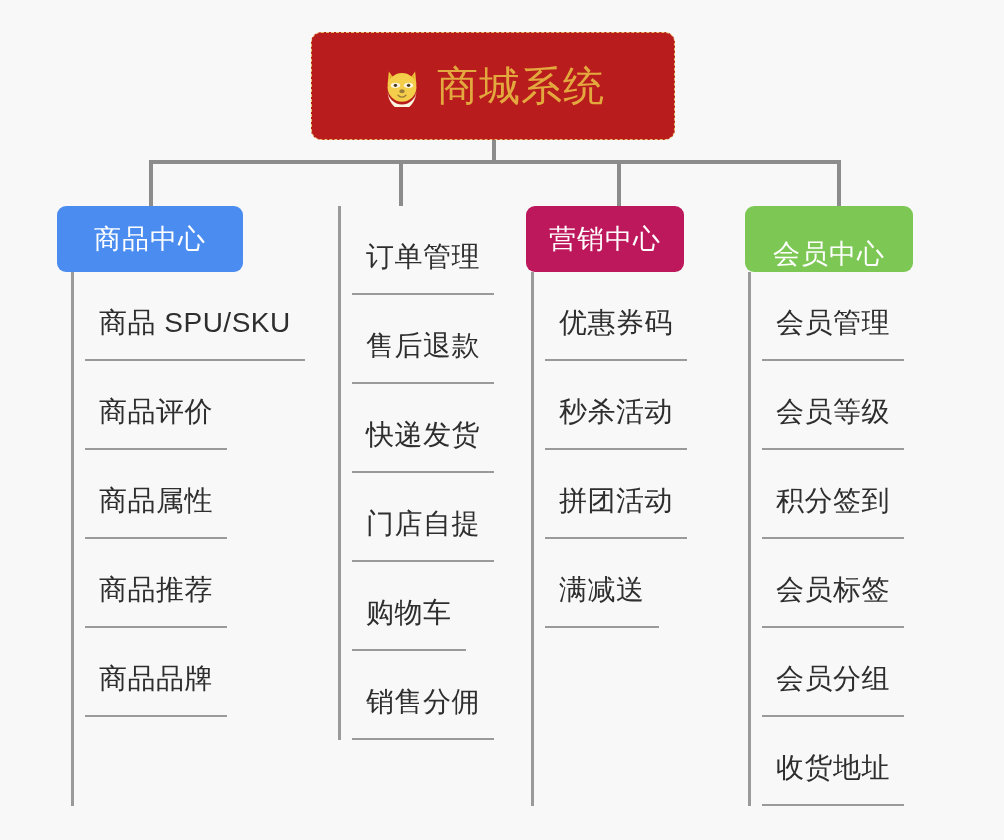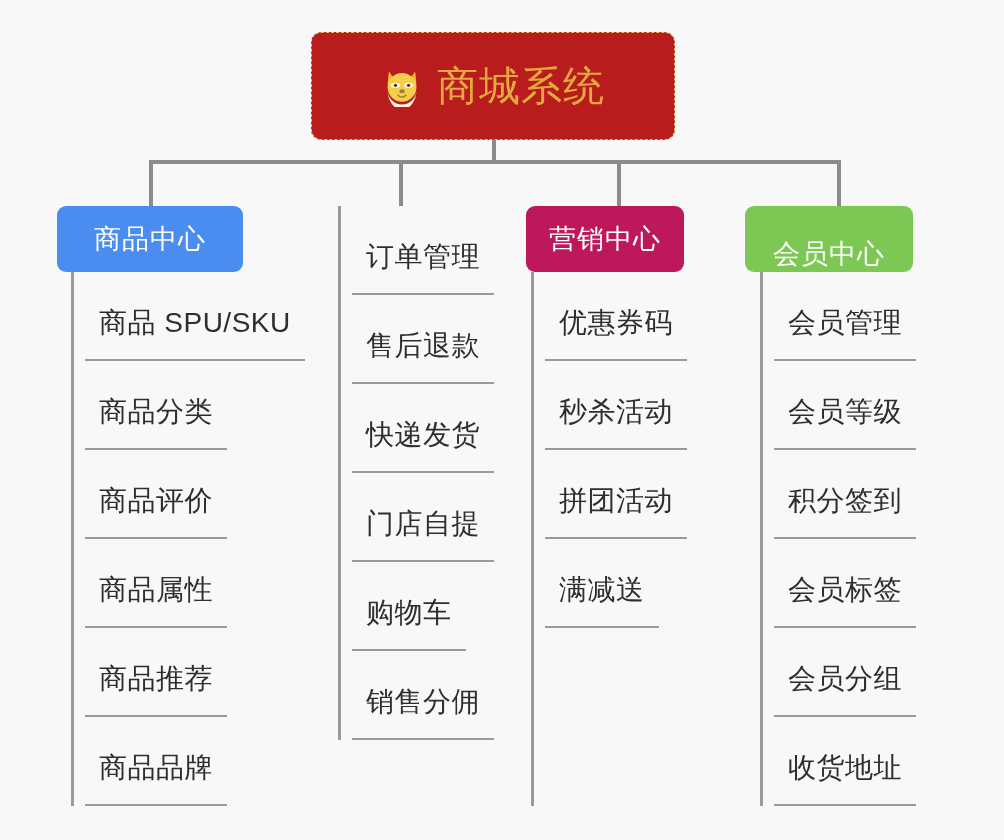--- a/index.html
+++ b/index.html
@@ -160,23 +160,20 @@
       <div class="column" style="left: 57px; width: 186px;">
         <div class="cat-header" style="background: rgb(74, 140, 240); width: 186px; align-items: center;">
           <span>商品中心</span>
         </div>
         <div class="leaf-list" style="margin-left: 14px;">
           <div class="leaf-spine" style="height: 534px;"></div>
           <div class="leaf">
             <span class="leaf-inner">商品 SPU/SKU</span>
           </div>
           <div class="leaf">
-            <span class="leaf-inner">商品分类</span>
-          </div>
-          <div class="leaf">
             <span class="leaf-inner">商品评价</span>
           </div>
           <div class="leaf">
             <span class="leaf-inner">商品属性</span>
           </div>
           <div class="leaf">
             <span class="leaf-inner">商品推荐</span>
           </div>
           <div class="leaf">
             <span class="leaf-inner">商品品牌</span>
@@ -223,21 +220,21 @@
           </div>
           <div class="leaf">
             <span class="leaf-inner">满减送</span>
           </div>
         </div>
       </div>
       <div class="column" style="left: 745px; width: 186px;">
         <div class="cat-header" style="background: rgb(125, 200, 85); width: 168px; align-items: flex-end;">
           <span>会员中心</span>
         </div>
-        <div class="leaf-list" style="margin-left: 15px;">
+        <div class="leaf-list" style="margin-left: 3px;">
           <div class="leaf-spine" style="height: 534px;"></div>
           <div class="leaf">
             <span class="leaf-inner">会员管理</span>
           </div>
           <div class="leaf">
             <span class="leaf-inner">会员等级</span>
           </div>
           <div class="leaf">
             <span class="leaf-inner">积分签到</span>
           </div>

